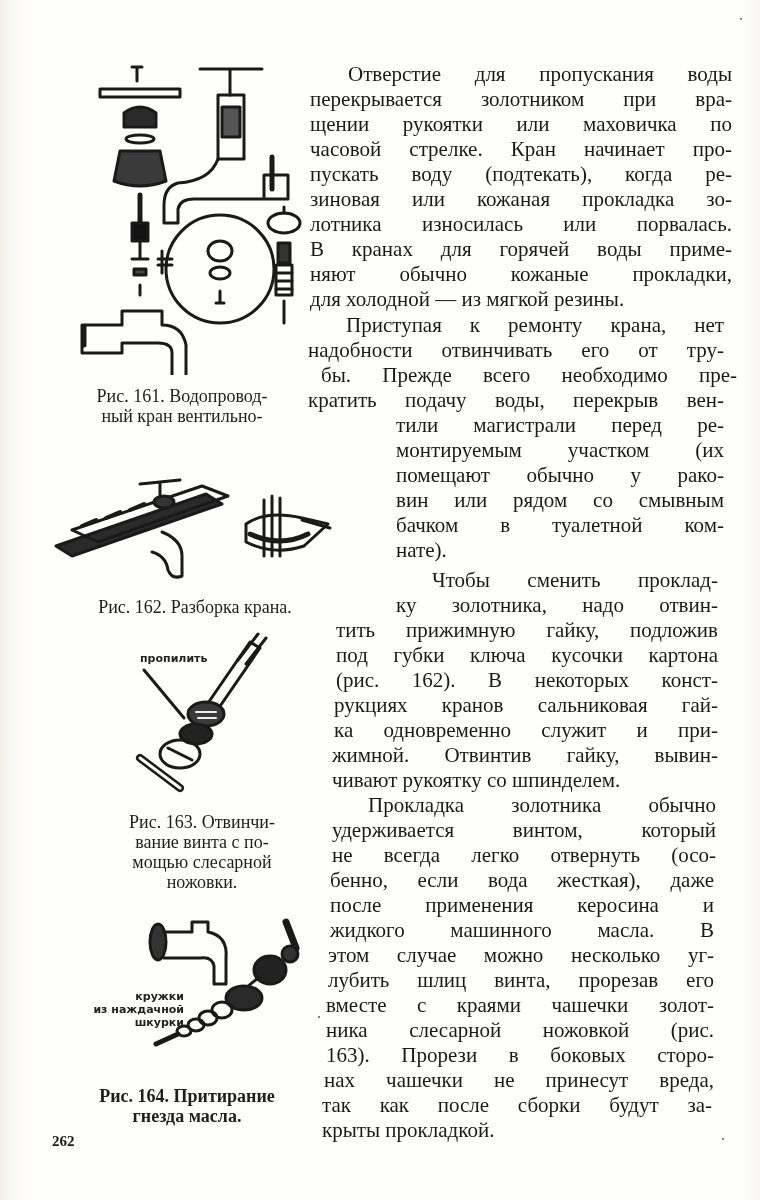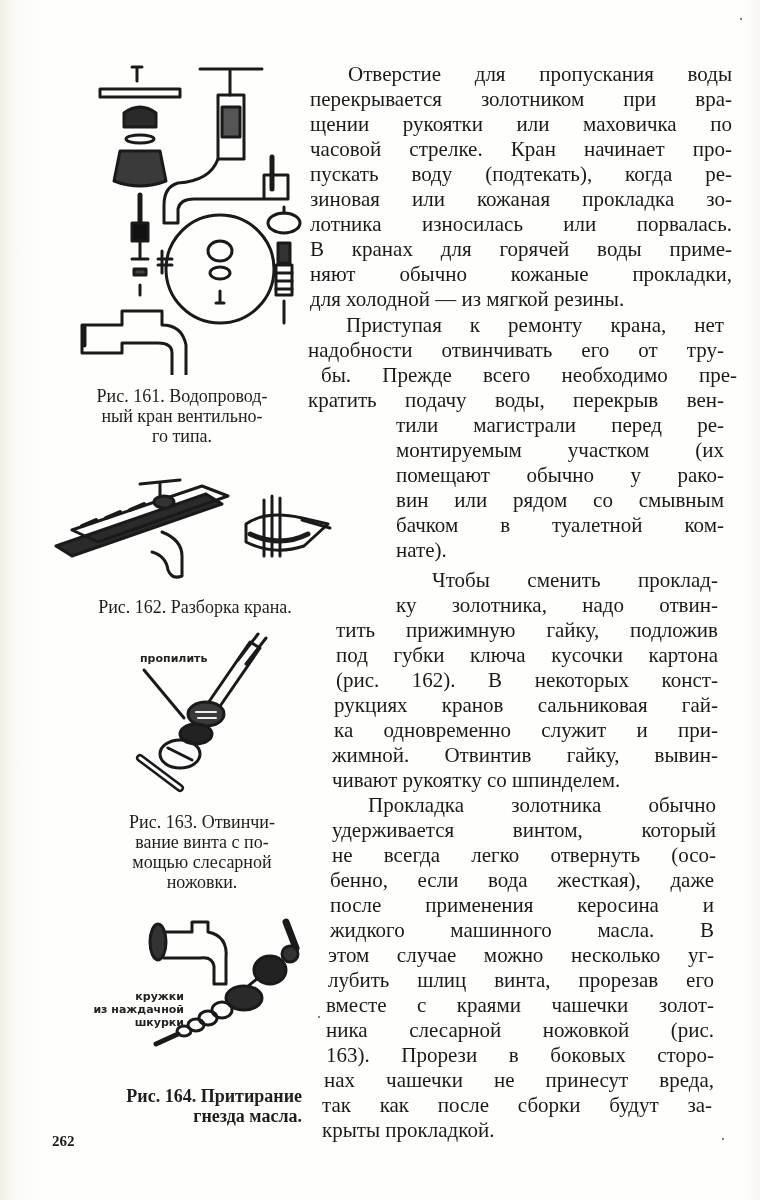--- a/index.html
+++ b/index.html
@@ -82,21 +82,20 @@
         <path d="M216 188 h12 v20 h-12 z" fill="#333"></path>
         <path d="M214 210 h16 v30 h-16 z"></path>
         <path d="M214 218 h16 M214 226 h16 M214 234 h16"></path>
         <path d="M222 246 v22"></path>
       </g>
     </svg>
   </div>
   <div class="caption" style="left:72px;top:386px;width:220px;">
     <div>Рис. 161. Водопровод-</div>
     <div>ный кран вентильно-</div>
-    <div>го типа.</div>
   </div>
 
   <div class="fig" style="left:52px;top:472px;">
     <svg width="290" height="115" viewBox="0 0 290 115">
       <g stroke="#1a1a1a" stroke-width="3" fill="none" stroke-linecap="round" stroke-linejoin="round">
 
         <path d="M4 74 l150 -52 l16 10 l-150 52 z" fill="#2a2a2a"></path>
         <path d="M20 58 l130 -44 l26 10 l-130 46 z"></path>
         <path d="M30 54 l14 -6 M54 46 l14 -6 M78 38 l14 -6" stroke-width="4"></path>
 
@@ -158,21 +157,21 @@
         <ellipse cx="44" cy="113" rx="7" ry="5"></ellipse>
         <path d="M16 126 l22 -10" stroke-width="5"></path>
       </g>
     </svg>
   </div>
   <div class="label-small" style="left:64px;top:990px;text-align:right;width:120px;">
     <div>кружки</div>
     <div>из наждачной</div>
     <div>шкурки</div>
   </div>
-  <div class="caption" style="left:72px;top:1086px;width:230px;font-weight:bold;text-align:right;">
+  <div class="caption" style="left:72px;top:1086px;width:230px;font-weight:bold;">
     <div>Рис. 164. Притирание</div>
     <div>гнезда масла.</div>
   </div>
 
   <div>
 
     <div class="text-line" style="left:348px;top:62px;width:384px;">Отверстие для пропускания воды</div>
     <div class="text-line" style="left:310px;top:87px;width:422px;">перекрывается золотником при вра-</div>
     <div class="text-line" style="left:310px;top:112px;width:422px;">щении рукоятки или маховичка по</div>
     <div class="text-line" style="left:310px;top:137px;width:422px;">часовой стрелке. Кран начинает про-</div>

